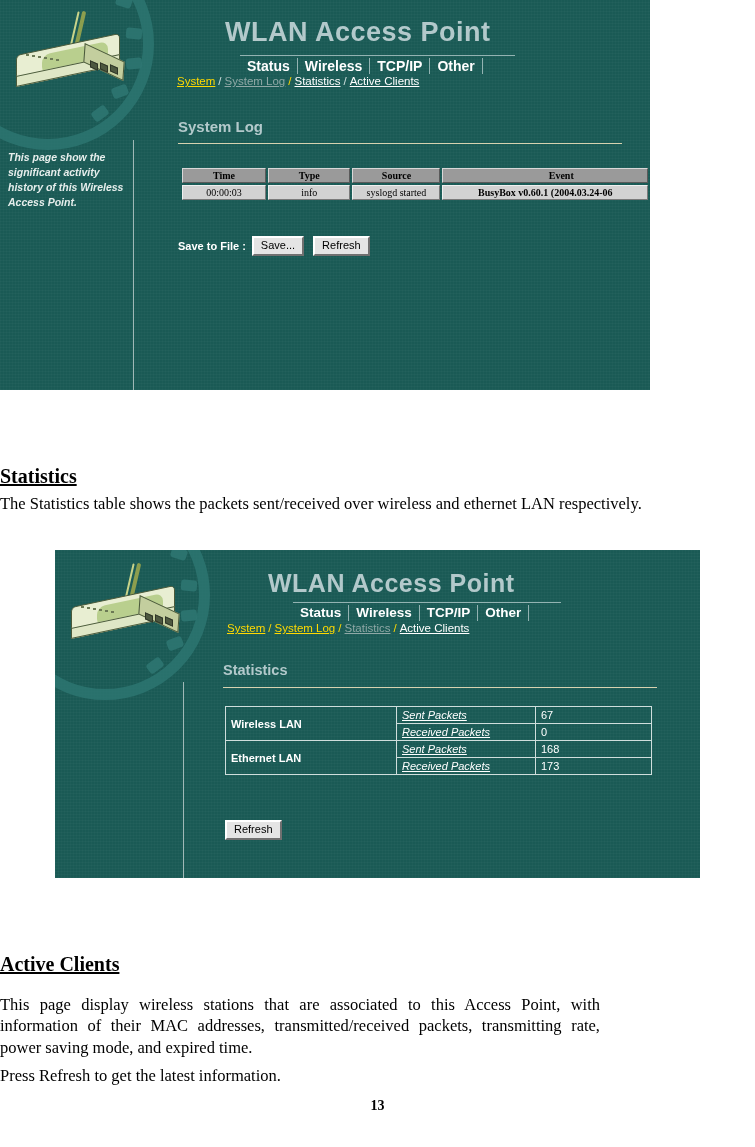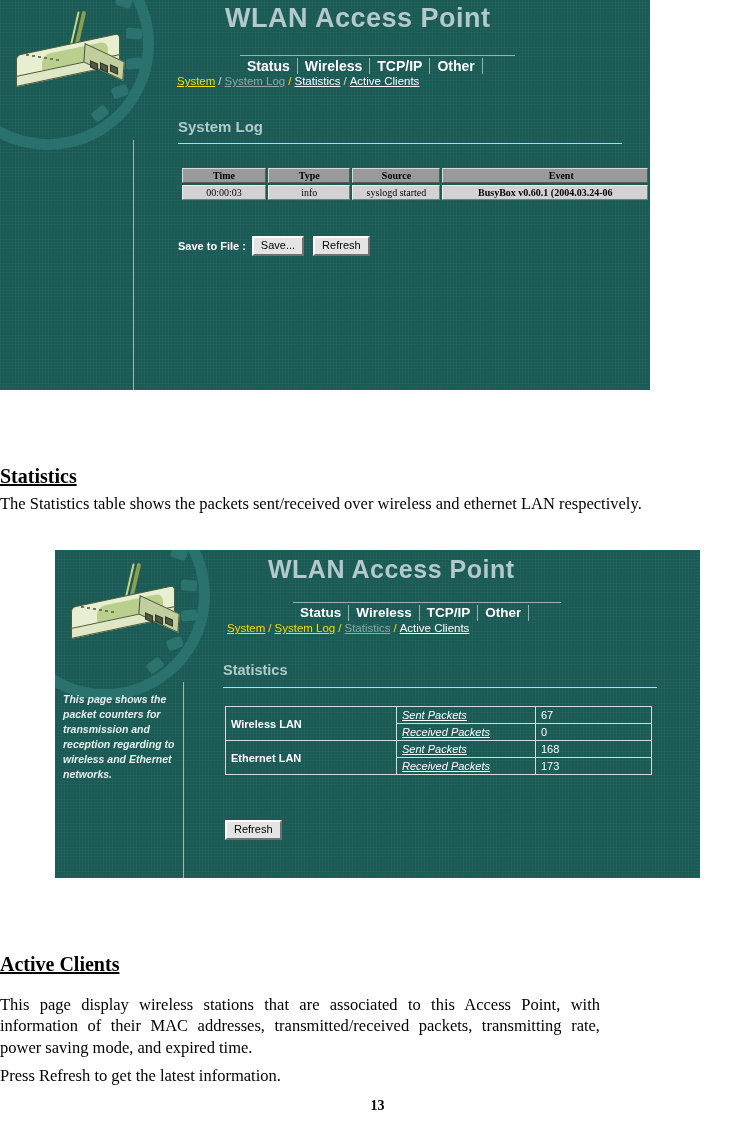--- a/index.html
+++ b/index.html
@@ -92,20 +92,21 @@
     height: 2px;
   }
 
   
   .ap-title {
     position: absolute;
     color: #b3c9cb;
     font-weight: bold;
     letter-spacing: 0.5px;
     white-space: nowrap;
+    margin-top: 14px;
   }
 
   
   .tabbar {
     position: absolute;
     white-space: nowrap;
   }
   .tabbar .tabline {
     position: absolute;
     left: 0; top: 0;
@@ -324,20 +325,21 @@
   </div>
 
   <div class="subnav" style="left:176px; top:75px; font-size:11.5px;">
     <a class="nav-active">System</a><span class="sep-plain">/</span><a class="nav-current">System Log</a><span class="sep">/</span><a class="nav-plain">Statistics</a><span class="sep-plain">/</span><a class="nav-plain">Active Clients</a>
   </div>
 
   <div class="sec-head" style="left:178px; top:118px; font-size:15px;">System Log</div>
   <div class="sec-rule" style="left:178px; top:143px; width:444px;"></div>
 
   <div class="info-divider" style="left:133px; top:140px; height:250px;"></div>
+  <div class="info-text" style="left:8px; top:150px; width:116px; font-size:10.5px;">This page show the significant activity history of this Wireless Access Point.</div>
 
   <table class="log-table" style="left:180px; top:166px;">
     <thead>
       <tr>
         <th style="width:78px;">Time</th>
         <th style="width:78px;">Type</th>
         <th style="width:80px;">Source</th>
         <th style="width:170px;padding-left:36px;">Event</th>
       </tr>
     </thead>
@@ -398,21 +400,20 @@
   </div>
 
   <div class="subnav" style="left:171px; top:72px; font-size:11.5px;">
     <a class="nav-active">System</a><span class="sep">/</span><a class="nav-active">System Log</a><span class="sep">/</span><a class="nav-current">Statistics</a><span class="sep">/</span><a class="nav-plain">Active Clients</a>
   </div>
 
   <div class="sec-head" style="left:168px; top:112px; font-size:14.5px;">Statistics</div>
   <div class="sec-rule" style="left:168px; top:137px; width:434px;"></div>
 
   <div class="info-divider" style="left:128px; top:132px; height:196px;"></div>
-  <div class="info-text" style="left:8px; top:142px; width:116px; font-size:10.5px;">This page shows the packet counters for transmission and reception regarding to wireless and Ethernet networks.</div>
 
   <table class="stat-table" style="left:170px; top:156px;">
     <tbody>
       <tr>
         <td class="lan-name" rowspan="2">Wireless LAN</td>
         <td class="metric">Sent Packets</td>
         <td class="value">67</td>
       </tr>
       <tr>
         <td class="metric">Received Packets</td>

